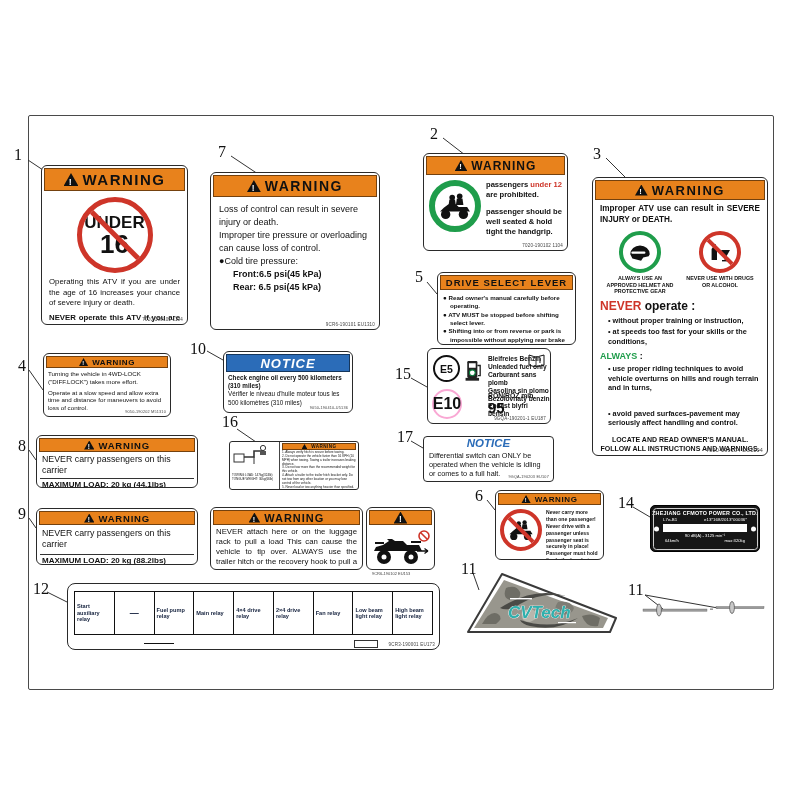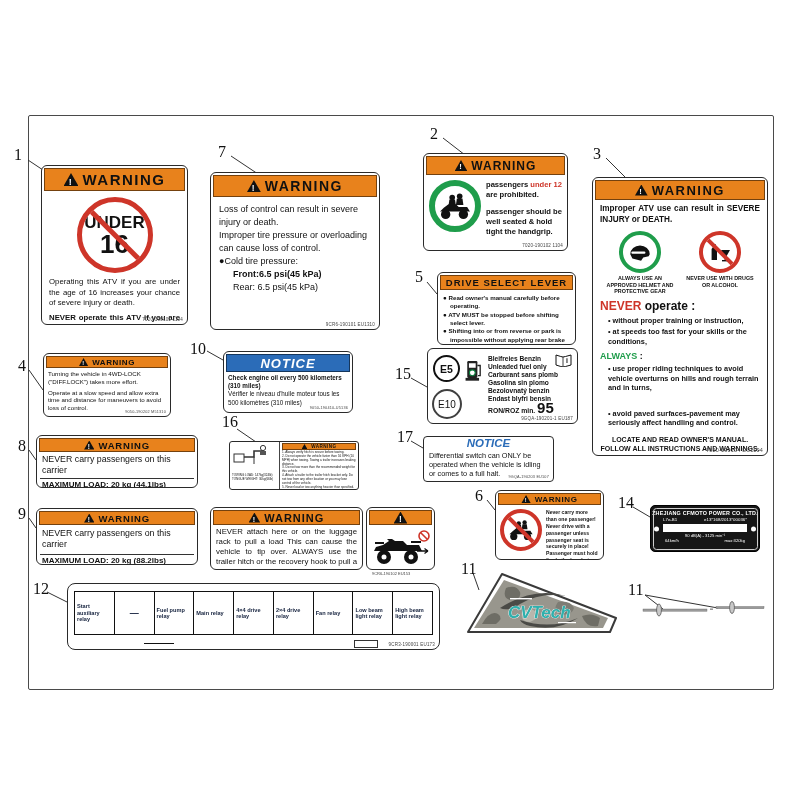--- a/index.html
+++ b/index.html
@@ -85,21 +85,21 @@
   <div class="lbl" style="left:210px;top:172px;width:170px;height:158px">
     <div class="hdr" style="height:22px;font-size:14px;letter-spacing:1.5px">
       <span class="tri" style="font-size:12px"></span>
       <span>WARNING</span>
     </div>
     <div style="padding:6px 8px 0 8px;font-size:9px;line-height:1.45">
       <div>Loss of control can result in severe injury or death.</div>
       <div>Improper tire pressure or overloading can cause  loss of control.</div>
       <div>●Cold tire pressure:</div>
       <div style="padding-left:14px;font-weight:bold">Front:6.5 psi(45 kPa)</div>
-      <div style="padding-left:14px;font-weight:normal">Rear: 6.5 psi(45 kPa)</div>
+      <div style="padding-left:14px;font-weight:bold">Rear: 6.5 psi(45 kPa)</div>
     </div>
     <div class="code">9CR6-190101  EU1310</div>
   </div>
 
   <div class="lbl" style="left:423px;top:153px;width:145px;height:98px">
     <div class="hdr" style="height:19px;font-size:12px;letter-spacing:1px">
       <span class="tri" style="font-size:11px"></span>
       <span>WARNING</span>
     </div>
     <div style="display:flex;gap:5px;padding:5px 5px 0 5px;align-items:flex-start">
@@ -188,23 +188,23 @@
 
   <div class="lbl" style="left:437px;top:272px;width:139px;height:73px">
     <div class="hdr" style="height:15px;font-size:9.5px;letter-spacing:1px">DRIVE SELECT LEVER</div>
     <div style="padding:4px 5px 0 5px;font-size:6.2px;line-height:1.35;font-weight:bold">
       <div style="padding-left:7px;text-indent:-7px">● <span>Read owner's manual carefully before operating.</span></div>
       <div style="padding-left:7px;text-indent:-7px">● <span>ATV MUST be stopped before shifting select lever.</span></div>
       <div style="padding-left:7px;text-indent:-7px">● <span>Shifting into or from reverse or park is impossible without applying rear brake</span></div>
     </div>
   </div>
 
-  <div class="lbl" style="left:427px;top:348px;width:151px;height:76px">
+  <div class="lbl" style="left:427px;top:348px;width:124px;height:76px">
     <div class="gcircle" style="position:absolute;left:5px;top:6px;width:27px;height:27px;border:2px solid #111;font-size:10.5px;font-weight:bold">E5</div>
-    <div class="gcircle" style="position:absolute;left:4px;top:40px;width:30px;height:30px;border:2px solid #404040;font-size:10px;font-weight:normal">E10</div>
+    <div class="gcircle" style="position:absolute;left:4px;top:40px;width:30px;height:30px;border:2px solid #f9a8d4;font-size:16px;font-weight:bold">E10</div>
     <svg style="position:absolute;left:37px;top:8px" width="18" height="26" viewBox="0 0 16 22">
       <rect x="2" y="3" width="9" height="15" rx="1" fill="#222"></rect>
       <rect x="3.5" y="5" width="6" height="4" fill="#fff"></rect>
       <path d="M11 7 h2.5 v9 h-2" stroke="#222" stroke-width="1.2" fill="none"></path>
       <rect x="0.5" y="18" width="12" height="2.5" fill="#222"></rect>
       <circle cx="6.5" cy="13.5" r="2.6" fill="#fff" stroke="#0a7a3a" stroke-width="1"></circle>
     </svg>
     <svg style="position:absolute;right:5px;top:5px" width="17" height="13" viewBox="0 0 17 13">
       <path d="M1 1 q6 2 7 2 q1 0 8 -2 v10 q-7 2 -8 2 q-1 0 -7 -2 z" fill="#fff" stroke="#111" stroke-width="1"></path>
       <line x1="8" y1="3" x2="8" y2="13" stroke="#111" stroke-width="0.8"></line>

